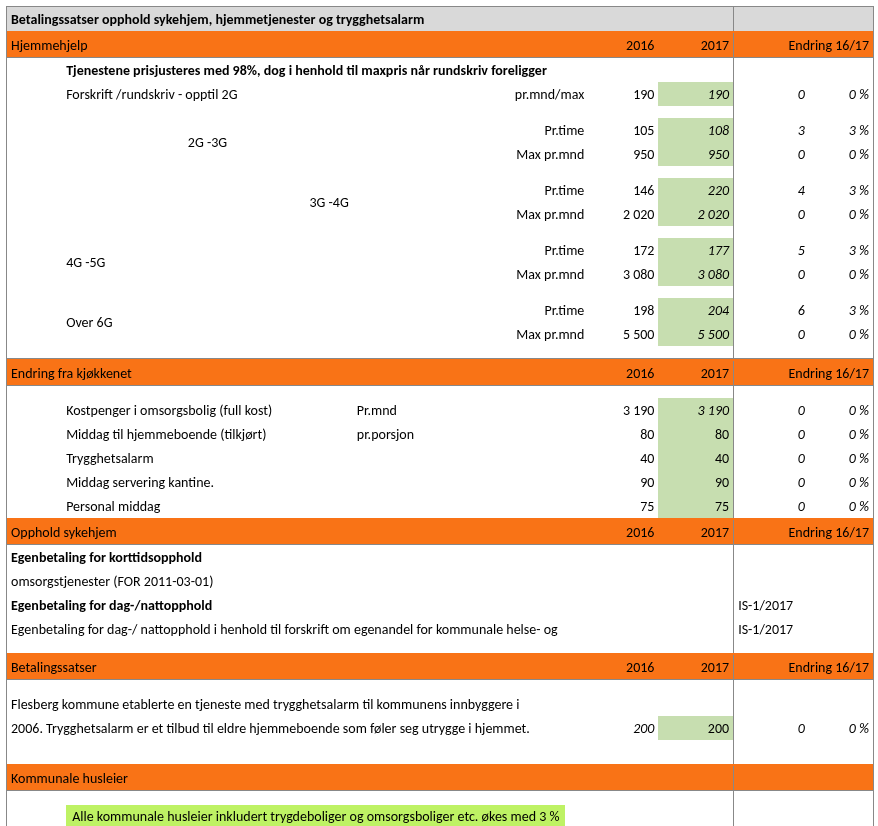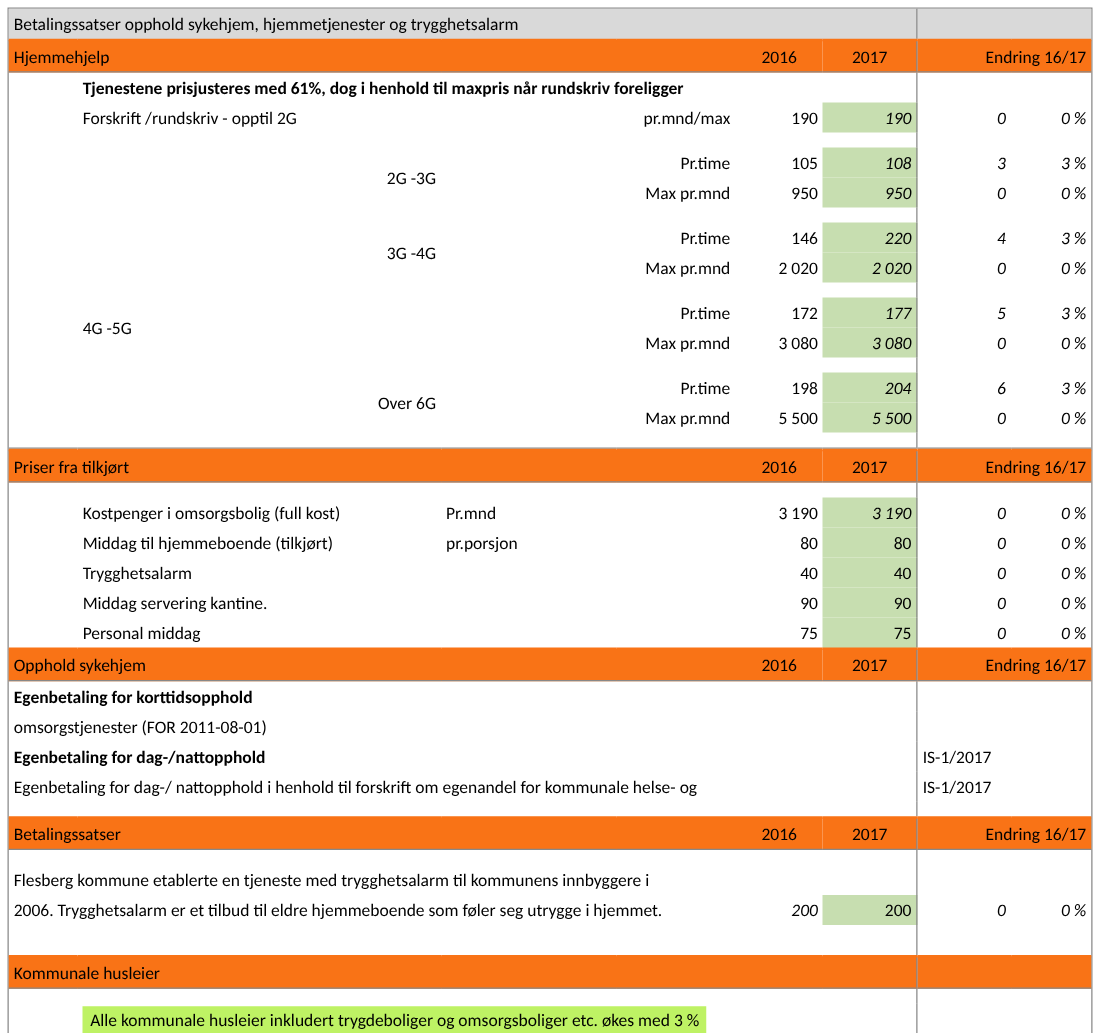--- a/index.html
+++ b/index.html
@@ -28,30 +28,30 @@
   col.c2 { width: 290px; }
   col.c3 { width: 140px; }
   col.c4 { width: 95px; }
   col.c5 { width: 70px; }
   col.c6 { width: 75px; }
   col.c7 { width: 75px; }
   col.c8 { width: 64px; }
 
   .title-row td {
     background: #d9d9d9;
-    font-weight: normal;
+    font-weight: bold;
     border-bottom: 1px solid #888;
   }
   .header-row td {
     background: #f97316;
     font-weight: normal;
     border-top: 2px solid #f97316;
     border-bottom: 1px solid #888;
   }
-  .hdr-right { text-align: center; }
+  .hdr-right { text-align: right; }
   .hdr-center { text-align: right; }
   .vsep-left { border-left: 1px solid #888; }
 
   .bold { font-weight: bold; }
   .ital { font-style: italic; }
   .txt-right { text-align: right; }
   .green { background: #c7deb0; }
 
   .spacer td { height: 8px; }
 
@@ -93,21 +93,21 @@
 
   <tr class="header-row">
     <td colspan="4">Hjemmehjelp</td>
     <td class="hdr-right">2016</td>
     <td class="hdr-right">2017</td>
     <td class="vsep-left hdr-center" colspan="2">Endring 16/17</td>
   </tr>
 
   <tr>
     <td></td>
-    <td colspan="5" class="bold">Tjenestene prisjusteres med 61%, dog i henhold til maxpris når rundskriv foreligger</td>
+    <td colspan="5" class="bold">Tjenestene prisjusteres med 98%, dog i henhold til maxpris når rundskriv foreligger</td>
     <td class="vsep-left"></td>
           <td></td>
   </tr>
 
   <tr>
     <td></td>
     <td>Forskrift /rundskriv  - opptil 2G</td>
     <td></td>
     <td class="txt-right">pr.mnd/max</td>
     <td class="txt-right">190</td>
@@ -118,21 +118,21 @@
   <tr class="spacer">
           <td colspan="6"></td>
           <td class="vsep-left"></td>
           <td></td>
         </tr>
 
   </tbody>
       <tbody id="groups-body">
         <tr>
           <td></td>
-          <td rowspan="2" style="text-align:right;vertical-align:middle">2G -3G</td>
+          <td rowspan="2" style="text-align:center;vertical-align:middle">2G -3G</td>
           <td></td>
           <td class="txt-right">Pr.time</td>
           <td class="txt-right">105</td>
           <td class="txt-right green ital">108</td>
           <td class="txt-right ital vsep-left">3</td>
           <td class="txt-right ital">3 %</td>
         </tr>
         <tr>
           <td></td>
           <td></td>
@@ -190,21 +190,21 @@
           <td class="txt-right ital vsep-left">0</td>
           <td class="txt-right ital">0 %</td>
         </tr>
         <tr class="spacer">
           <td colspan="6"></td>
           <td class="vsep-left"></td>
           <td></td>
         </tr>
         <tr>
           <td></td>
-          <td rowspan="2" style="text-align:right;vertical-align:middle">Over 6G</td>
+          <td rowspan="2" style="text-align:left;vertical-align:middle">Over 6G</td>
           <td></td>
           <td class="txt-right">Pr.time</td>
           <td class="txt-right">198</td>
           <td class="txt-right green ital">204</td>
           <td class="txt-right ital vsep-left">6</td>
           <td class="txt-right ital">3 %</td>
         </tr>
         <tr>
           <td></td>
           <td></td>
@@ -220,21 +220,21 @@
           <td></td>
         </tr>
       </tbody>
 
   <tbody>
         <tr class="sep-line">
           <td colspan="8"></td>
         </tr>
 
   <tr class="header-row">
-    <td colspan="4">Priser fra tilkjørt</td>
+    <td colspan="4">Endring fra kjøkkenet</td>
     <td class="hdr-right">2016</td>
     <td class="hdr-right">2017</td>
     <td class="vsep-left hdr-center" colspan="2">Endring 16/17</td>
   </tr>
   <tr class="spacer">
           <td colspan="6"></td>
           <td class="vsep-left"></td>
           <td></td>
         </tr>
 
@@ -298,21 +298,21 @@
     <td class="hdr-right">2016</td>
     <td class="hdr-right">2017</td>
     <td class="vsep-left hdr-center" colspan="2">Endring 16/17</td>
   </tr>
   <tr>
     <td colspan="6" class="bold">Egenbetaling for korttidsopphold</td>
     <td class="vsep-left"></td>
           <td></td>
   </tr>
   <tr>
-    <td colspan="6">omsorgstjenester (FOR 2011-08-01)</td>
+    <td colspan="6">omsorgstjenester (FOR 2011-03-01)</td>
     <td class="vsep-left"></td>
           <td></td>
   </tr>
   <tr>
     <td colspan="6" class="bold">Egenbetaling for  dag-/nattopphold</td>
     <td class="vsep-left" colspan="2">IS-1/2017</td>
   </tr>
   <tr>
     <td colspan="6">Egenbetaling for  dag-/ nattopphold i henhold til forskrift om egenandel for kommunale helse- og</td>
     <td class="vsep-left" colspan="2">IS-1/2017</td>

